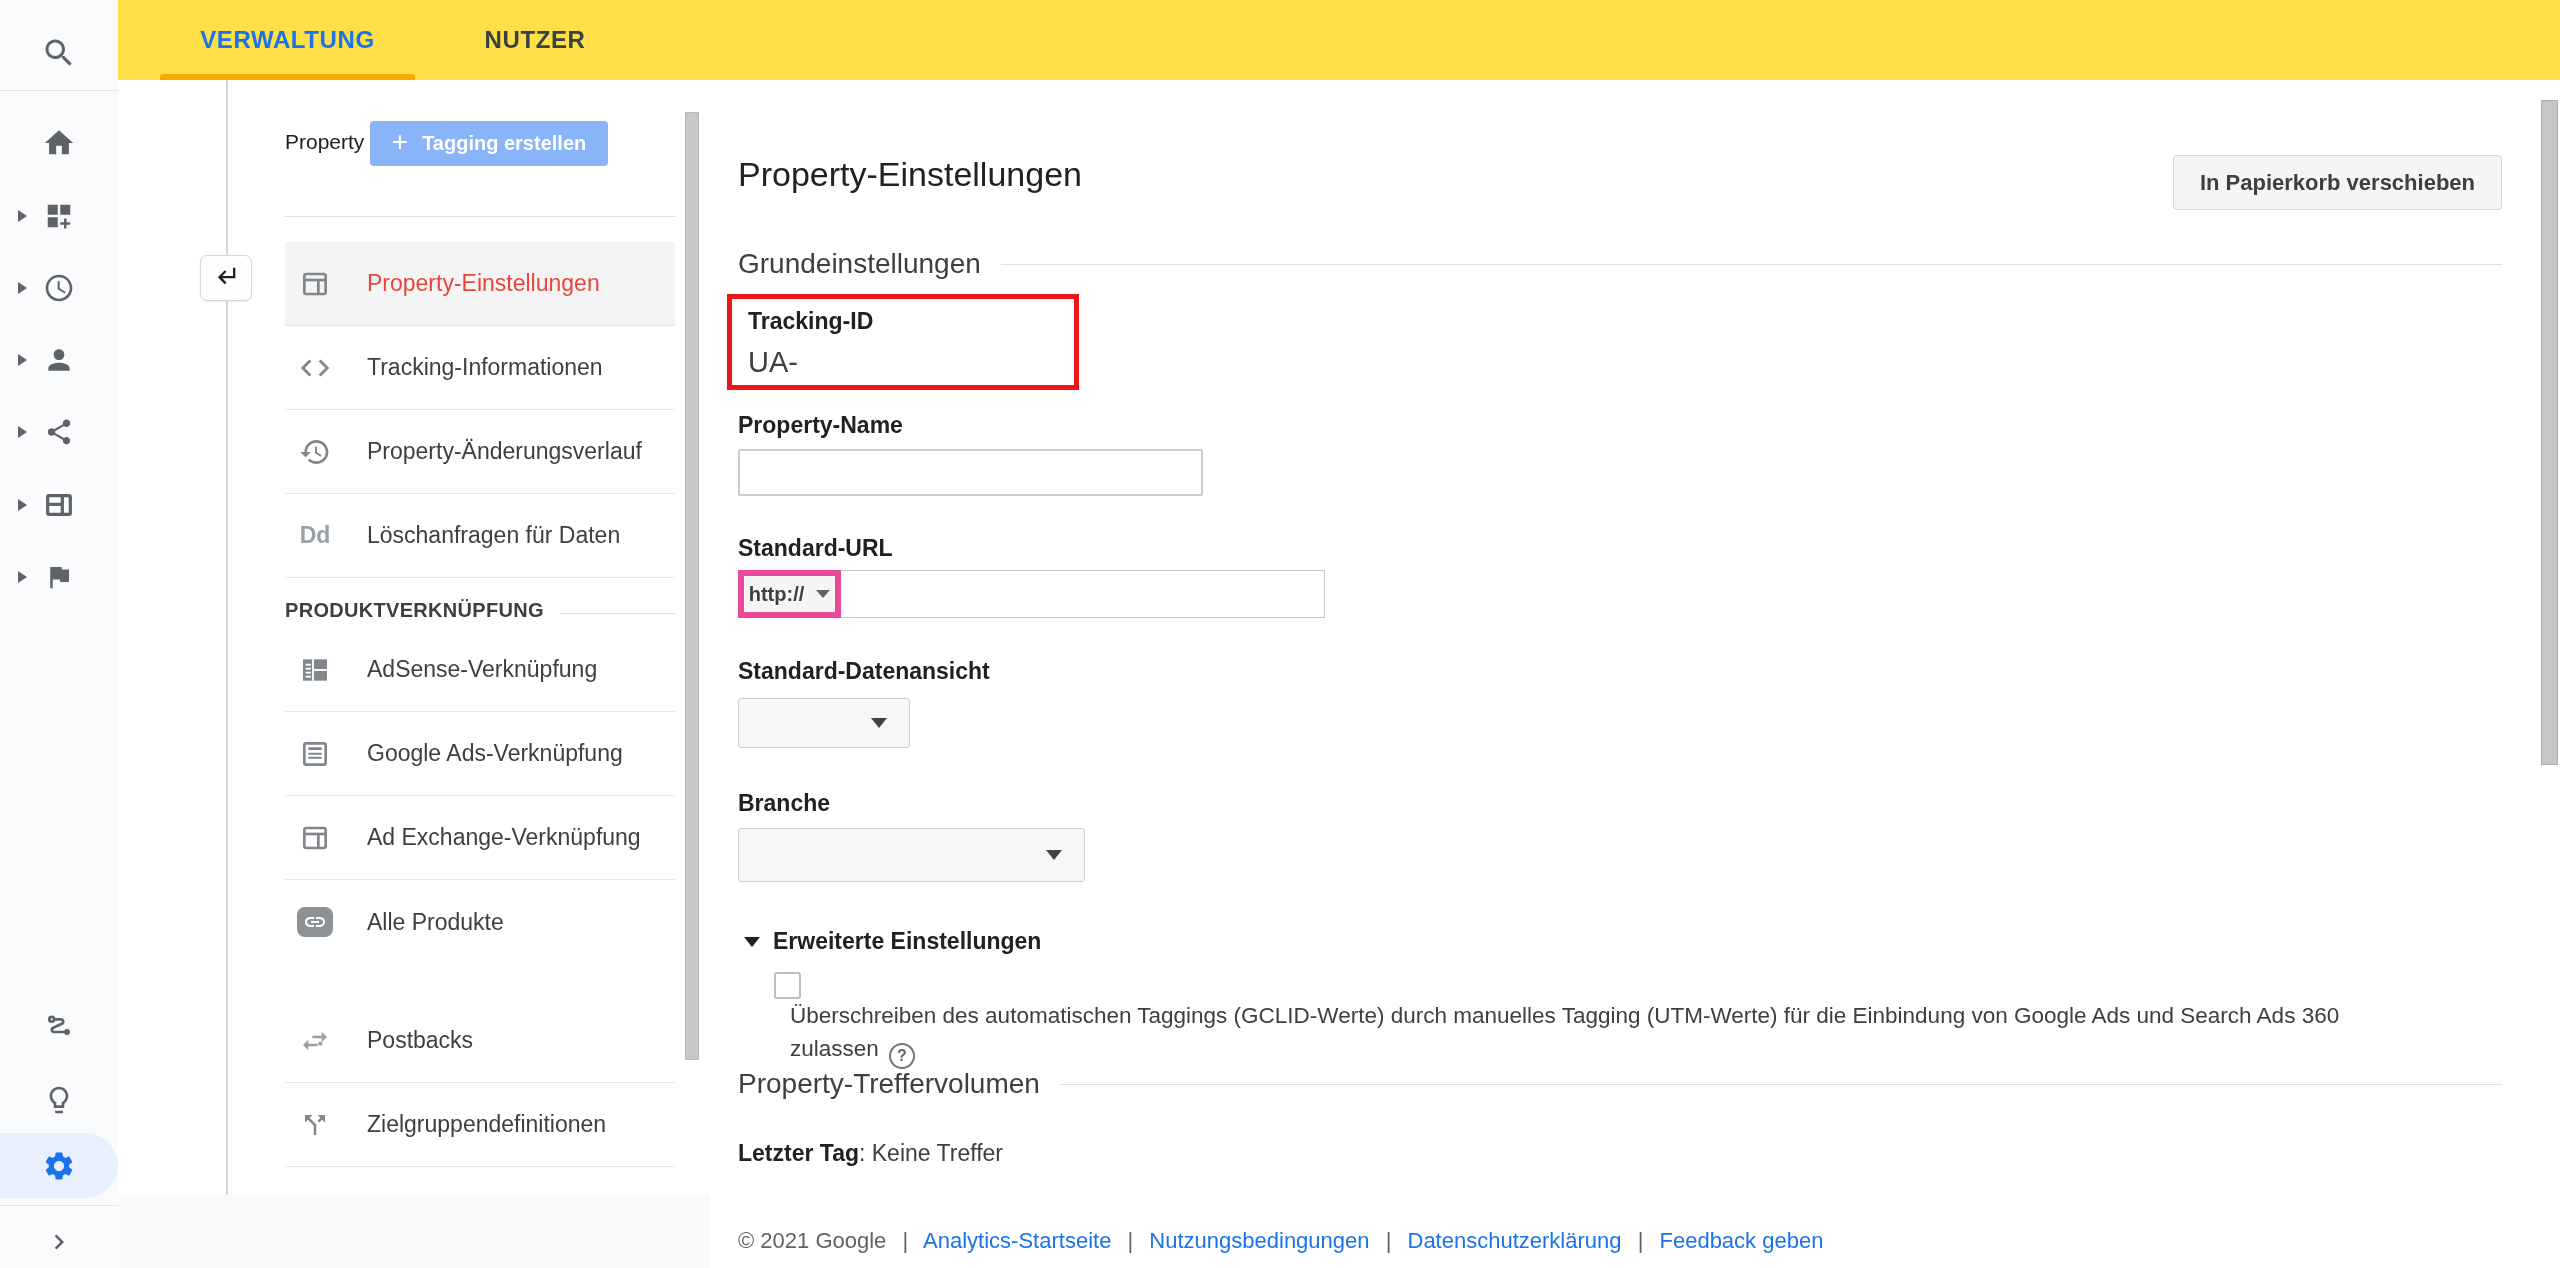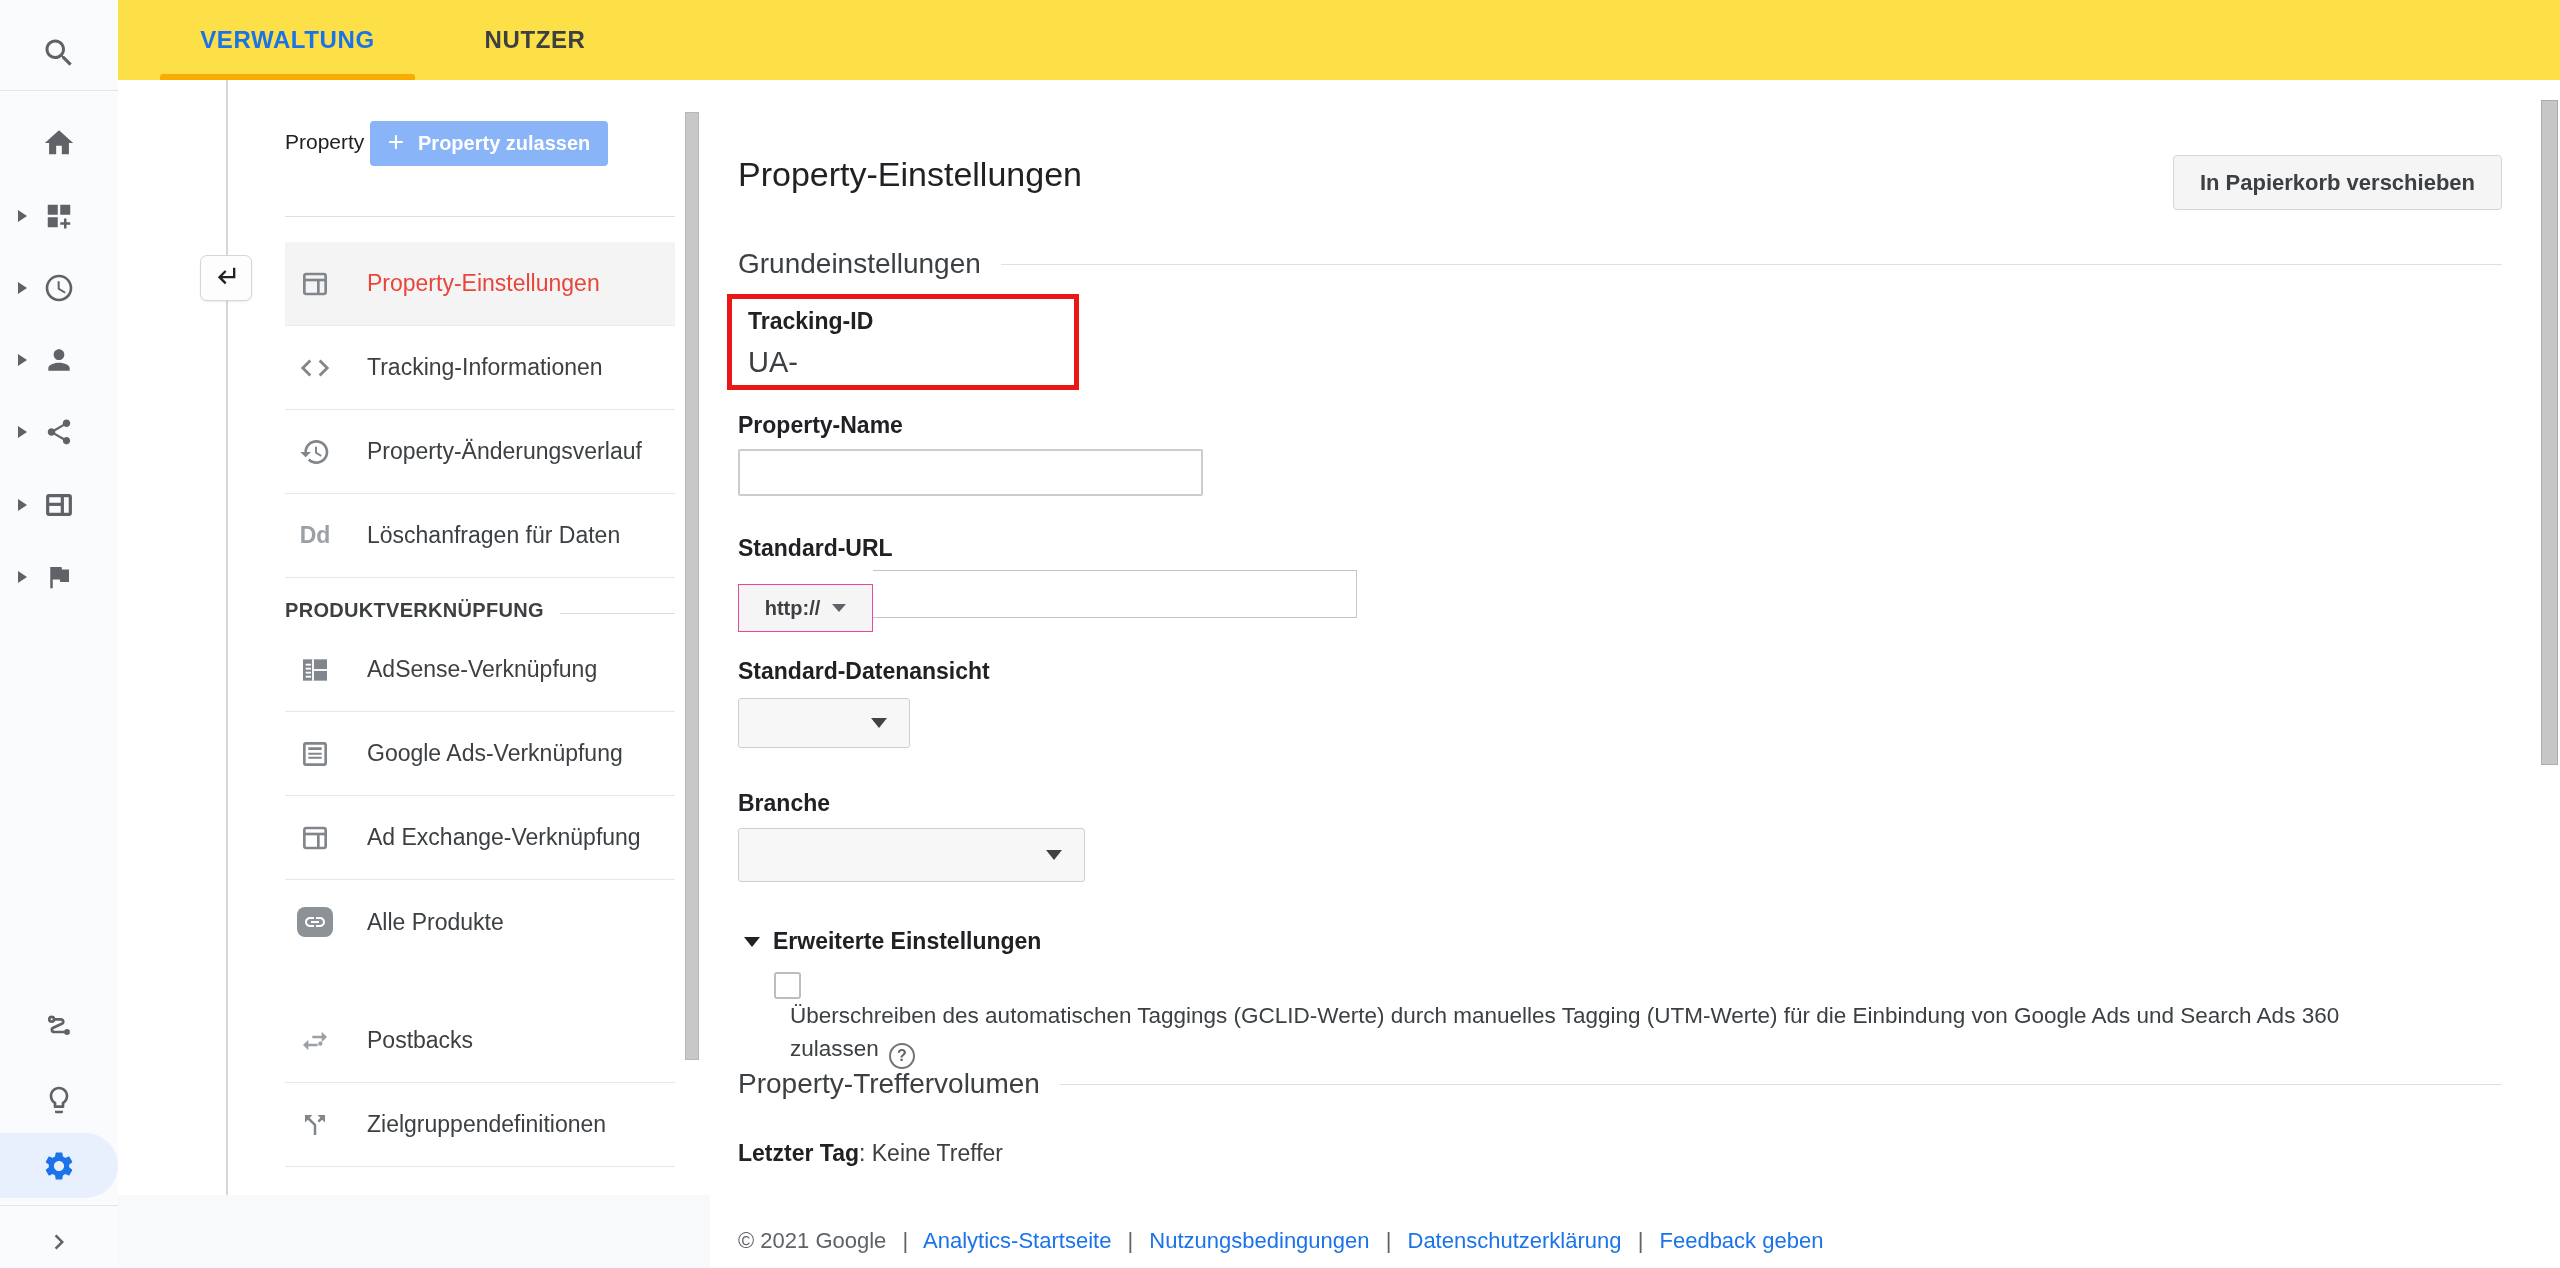--- a/index.html
+++ b/index.html
@@ -122,22 +122,22 @@
     border: 5px solid #ea1717; z-index: 3; pointer-events: none;
   }
   .text-input {
     position: absolute; left: 0; width: 465px; height: 47px;
     border: 2px solid #cccccc; border-radius: 2px; background: #ffffff;
     font-size: 22px; padding: 0 12px; color: #202124; outline: none;
     font-family: "Liberation Sans", "DejaVu Sans", sans-serif;
   }
   .url-row { position: absolute; left: 0; top: 490px; height: 48px; display: flex; }
   .proto-box {
-    width: 135px; height: 48px; background: #f5f5f5; border: 1px solid #ec4899;
-    display: flex; align-items: center; justify-content: center; cursor: pointer; margin-top: 14px;
+    width: 103px; height: 48px; background: #f5f5f5; border: 6px solid #ec4899;
+    display: flex; align-items: center; justify-content: center; cursor: pointer;
   }
   .proto-box .proto-text { font-size: 20px; font-weight: bold; color: #3c4043; margin-right: 12px; }
   .arrow-down-sm {
     width: 0; height: 0; border-left: 7px solid transparent; border-right: 7px solid transparent;
     border-top: 8px solid #5f6368;
   }
   .url-input {
     width: 484px; height: 48px; border: 1px solid #c6c6c6; border-left: none;
     background: #ffffff; font-size: 22px; padding: 0 12px; outline: none;
     font-family: "Liberation Sans", "DejaVu Sans", sans-serif;
@@ -304,21 +304,21 @@
     </span>
   </div>
 </div>
 
 <div class="sidebar">
   <div class="side-vline"></div>
 
   <div class="prop-label">Property</div>
   <div class="create-btn">
     <span class="plus">+</span>
-    <span class="lbl">Property zulassen</span>
+    <span class="lbl">Tagging erstellen</span>
   </div>
   <div class="side-head-divider"></div>
 
   <div class="back-btn">
     <span>
       <svg width="28" height="28" viewBox="0 0 24 24" fill="#202124">
           <path d="M11 9l1.42 1.42L8.83 14H18V7h2v9H8.83l3.59 3.58L11 21l-6-6 6-6z" transform="translate(0,-2)"></path>
         </svg>
     </span>
   </div>

